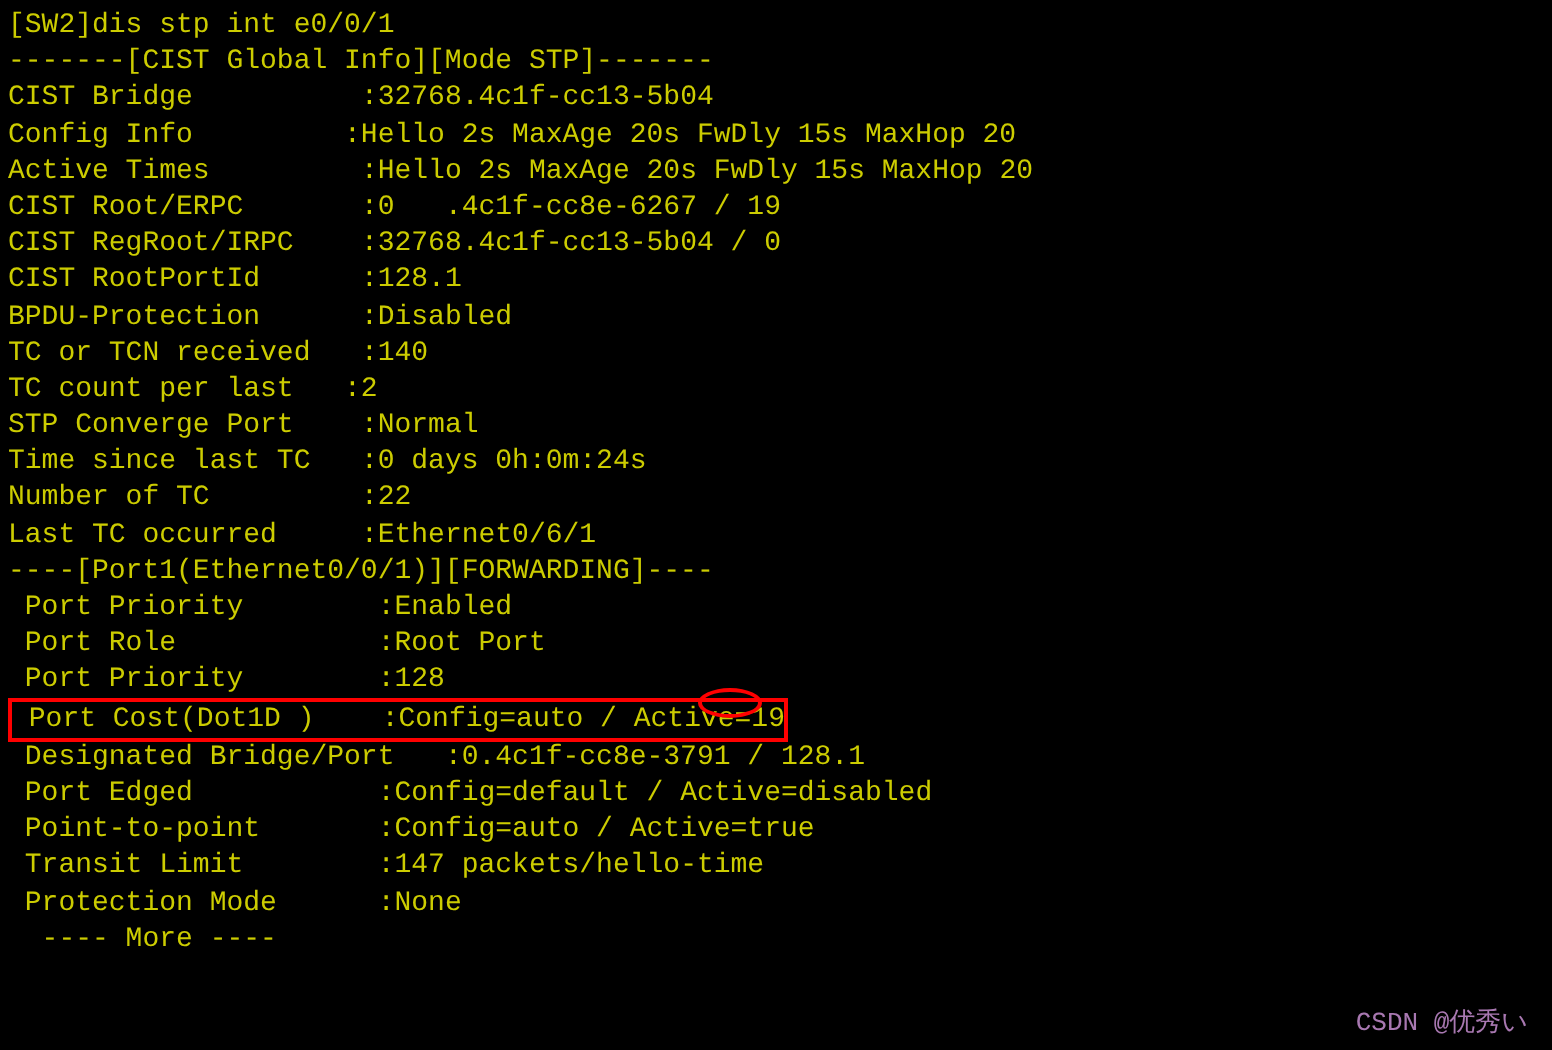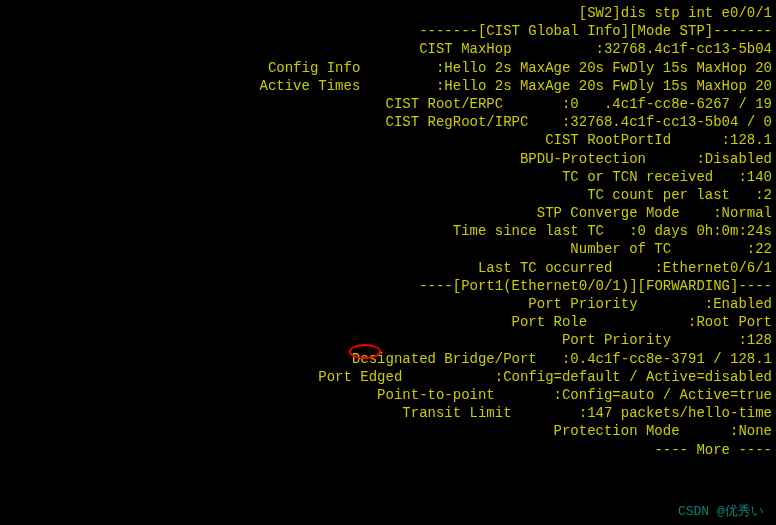--- a/index.html
+++ b/index.html
@@ -14,72 +14,74 @@
       line-height: 1.3;
       color: #cccc00;
       padding: 4px;
       width: 776px;
       height: 525px;
       overflow: hidden;
       position: relative;
     }
     .line {
       white-space: pre;
-      text-align: right;
     }
     .highlight-box {
       border: 2px solid #ff0000;
       padding: 0;
       margin: -1px 0;
       display: inline-block;
       position: relative;
     }
     .circle-annotation {
       position: absolute;
       border: 2px solid #ff0000;
       border-radius: 50%;
       width: 32px;
       height: 15px;
       pointer-events: none;
     }
     .watermark {
       position: absolute;
       bottom: 4px;
       right: 12px;
-      color: #14b8a6;
+      color: #f0abfc;
       font-size: 13px;
       opacity: 0.7;
     }
     .highlight-wrapper {
       position: relative;
     }
   </style>
 </head>
 <body>
 
 <div class="line">[SW2]dis stp int e0/0/1</div>
 <div class="line">-------[CIST Global Info][Mode STP]-------</div>
-<div class="line"><span>CIST MaxHop          </span><span>:32768.4c1f-cc13-5b04</span></div>
+<div class="line"><span>CIST Bridge          </span><span>:32768.4c1f-cc13-5b04</span></div>
 <div class="line"><span>Config Info         </span><span>:Hello 2s MaxAge 20s FwDly 15s MaxHop 20</span></div>
 <div class="line"><span>Active Times         </span><span>:Hello 2s MaxAge 20s FwDly 15s MaxHop 20</span></div>
 <div class="line"><span>CIST Root/ERPC       </span><span>:0   .4c1f-cc8e-6267 / 19</span></div>
 <div class="line"><span>CIST RegRoot/IRPC    </span><span>:32768.4c1f-cc13-5b04 / 0</span></div>
 <div class="line"><span>CIST RootPortId      </span><span>:128.1</span></div>
 <div class="line"><span>BPDU-Protection      </span><span>:Disabled</span></div>
 <div class="line"><span>TC or TCN received   </span><span>:140</span></div>
 <div class="line"><span>TC count per last   </span><span>:2</span></div>
-<div class="line"><span>STP Converge Mode    </span><span>:Normal</span></div>
+<div class="line"><span>STP Converge Port    </span><span>:Normal</span></div>
 <div class="line"><span>Time since last TC   </span><span>:0 days 0h:0m:24s</span></div>
 <div class="line"><span>Number of TC         </span><span>:22</span></div>
 <div class="line"><span>Last TC occurred     </span><span>:Ethernet0/6/1</span></div>
 <div class="line">----[Port1(Ethernet0/0/1)][FORWARDING]----</div>
 <div class="line"><span> Port Priority        </span><span>:Enabled</span></div>
 <div class="line"><span> Port Role            </span><span>:Root Port</span></div>
 <div class="line"><span> Port Priority        </span><span>:128</span></div>
 <div class="highlight-wrapper">
+  <div class="highlight-box">
+    <div class="line"><span> Port Cost(Dot1D )    </span><span>:Config=auto / Active=19</span></div>
+  </div>
   <div class="circle-annotation" style="left: 345px; top: -6px;"></div>
 </div>
 <div class="line"><span> Designated Bridge/Port   </span><span>:0.4c1f-cc8e-3791 / 128.1</span></div>
 <div class="line"><span> Port Edged           </span><span>:Config=default / Active=disabled</span></div>
 <div class="line"><span> Point-to-point       </span><span>:Config=auto / Active=true</span></div>
 <div class="line"><span> Transit Limit        </span><span>:147 packets/hello-time</span></div>
 <div class="line"><span> Protection Mode      </span><span>:None</span></div>
 <div class="line">  ---- More ----</div>
 
 <div class="watermark">CSDN @优秀い</div>

